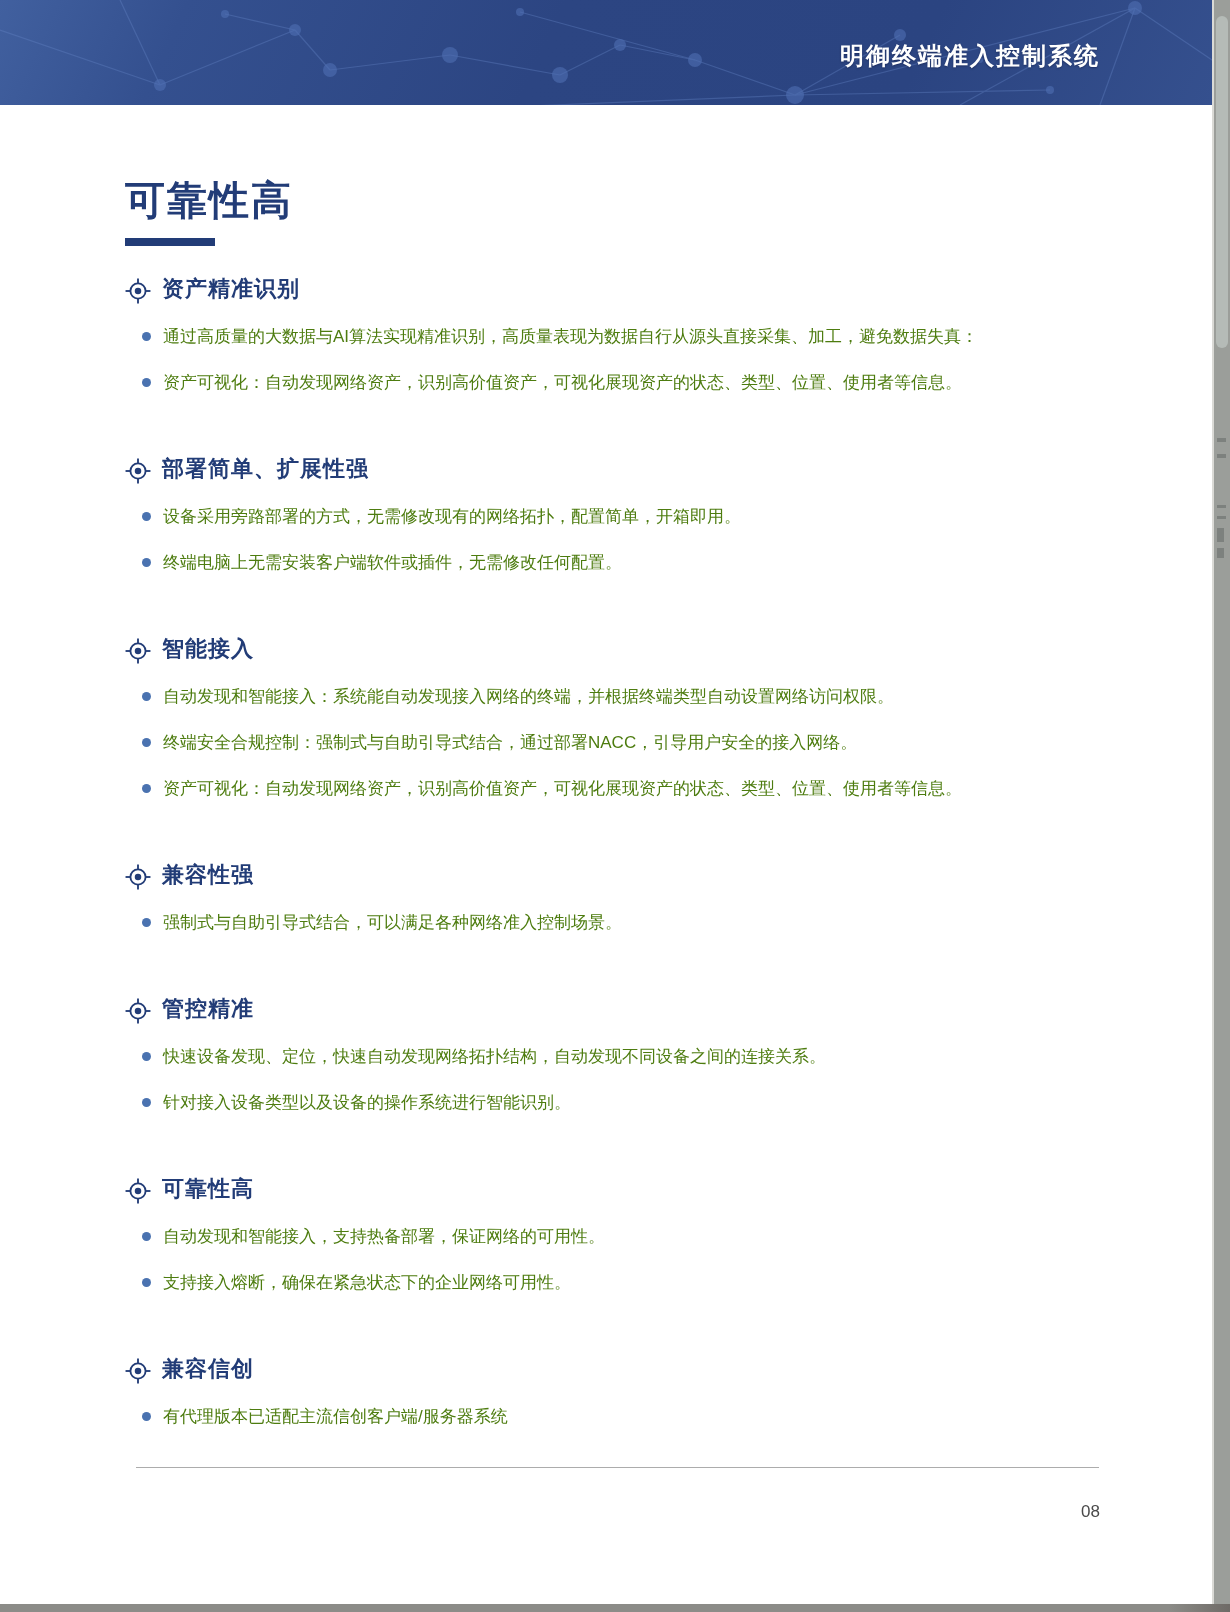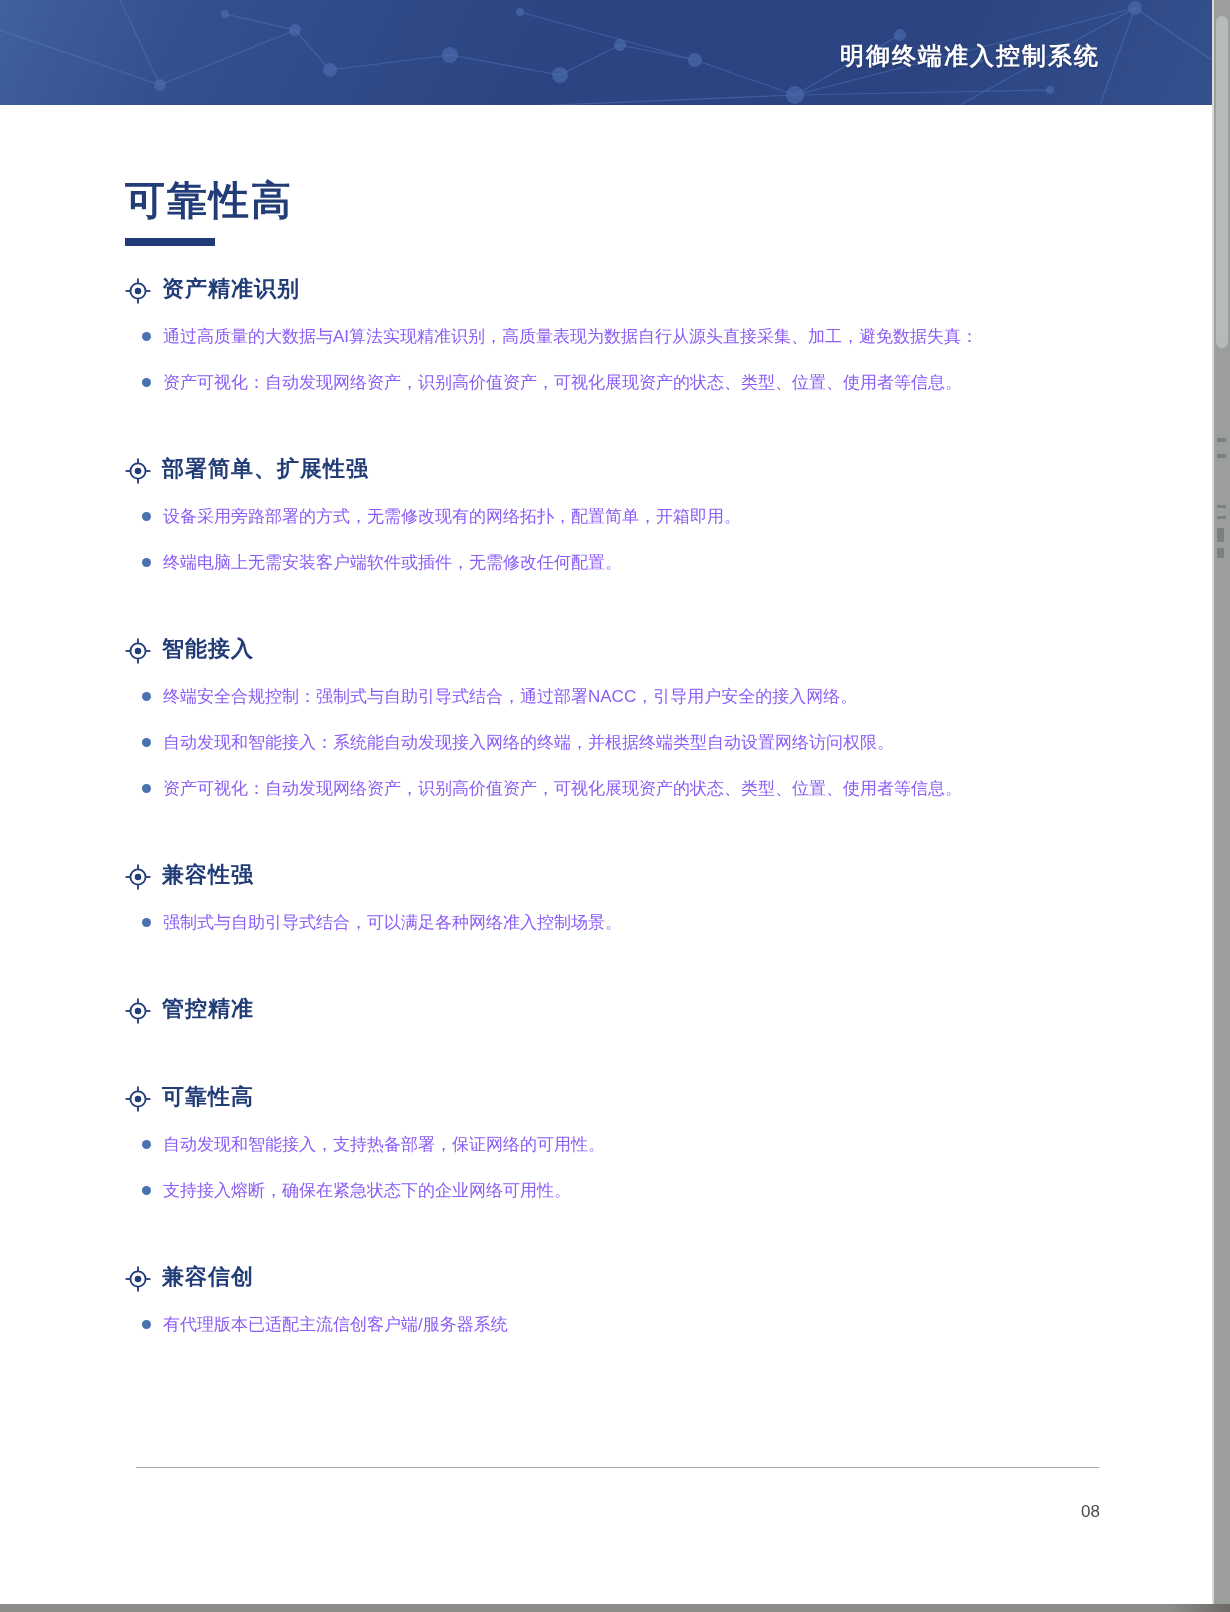--- a/index.html
+++ b/index.html
@@ -31,21 +31,21 @@
   .section { margin-top:58px; }
   .section.first { margin-top:28px; }
   .section-heading {
     display:flex; align-items:flex-end; gap:11px; height:30px;
     font-size:22px; font-weight:bold; color:#223c77; letter-spacing:1px;
   }
   .target-icon { width:26px; height:26px; flex:none; display:block; }
   .bullets { margin-top:12px; }
   .bullet {
     display:flex; margin-top:20px;
-    font-size:17px; line-height:26px; color:#8b5cf6;
+    font-size:17px; line-height:26px; color:#4d7c0f;
   }
   .dot {
     width:9px; height:9px; border-radius:50%; background:#4a72b0;
     flex:none; margin:8px 12px 0 17px;
   }
   
   .footer-line { position:absolute; top:1467px; left:136px; width:963px; height:1px; background:#acacac; }
   .page-number {
     position:absolute; top:1502px; left:1040px; width:60px;
     text-align:right; font-size:17px; color:#4a4a4a;
@@ -185,28 +185,28 @@
               <line x1="12" y1="19" x2="12" y2="23.5"></line>
             <line x1="0.5" y1="12" x2="5" y2="12"></line>
               <line x1="19" y1="12" x2="23.5" y2="12"></line>
           </g>
         </svg>
         <span>智能接入</span>
       </div>
       <div class="bullets">
         <div class="bullet">
           <span class="dot"></span>
+          <span>自动发现和智能接入：系统能自动发现接入网络的终端，并根据终端类型自动设置网络访问权限。</span>
+        </div>
+        <div class="bullet">
+          <span class="dot"></span>
           <span>终端安全合规控制：强制式与自助引导式结合，通过部署NACC，引导用户安全的接入网络。</span>
         </div>
         <div class="bullet">
           <span class="dot"></span>
-          <span>自动发现和智能接入：系统能自动发现接入网络的终端，并根据终端类型自动设置网络访问权限。</span>
-        </div>
-        <div class="bullet">
-          <span class="dot"></span>
           <span>资产可视化：自动发现网络资产，识别高价值资产，可视化展现资产的状态、类型、位置、使用者等信息。</span>
         </div>
       </div>
     </div>
 
     <div class="section">
       <div class="section-heading">
         <svg class="target-icon" viewBox="0 0 24 24">
           <circle cx="12" cy="12" r="7" fill="none" stroke="#223c77" stroke-width="1.7"></circle>
           <circle cx="12" cy="12" r="3" fill="#223c77"></circle>
@@ -233,20 +233,30 @@
           <circle cx="12" cy="12" r="7" fill="none" stroke="#223c77" stroke-width="1.7"></circle>
           <circle cx="12" cy="12" r="3" fill="#223c77"></circle>
           <g stroke="#223c77" stroke-width="1.7">
             <line x1="12" y1="0.5" x2="12" y2="5"></line>
               <line x1="12" y1="19" x2="12" y2="23.5"></line>
             <line x1="0.5" y1="12" x2="5" y2="12"></line>
               <line x1="19" y1="12" x2="23.5" y2="12"></line>
           </g>
         </svg>
         <span>管控精准</span>
+      </div>
+      <div class="bullets">
+        <div class="bullet">
+          <span class="dot"></span>
+          <span>快速设备发现、定位，快速自动发现网络拓扑结构，自动发现不同设备之间的连接关系。</span>
+        </div>
+        <div class="bullet">
+          <span class="dot"></span>
+          <span>针对接入设备类型以及设备的操作系统进行智能识别。</span>
+        </div>
       </div>
     </div>
 
     <div class="section">
       <div class="section-heading">
         <svg class="target-icon" viewBox="0 0 24 24">
           <circle cx="12" cy="12" r="7" fill="none" stroke="#223c77" stroke-width="1.7"></circle>
           <circle cx="12" cy="12" r="3" fill="#223c77"></circle>
           <g stroke="#223c77" stroke-width="1.7">
             <line x1="12" y1="0.5" x2="12" y2="5"></line>

